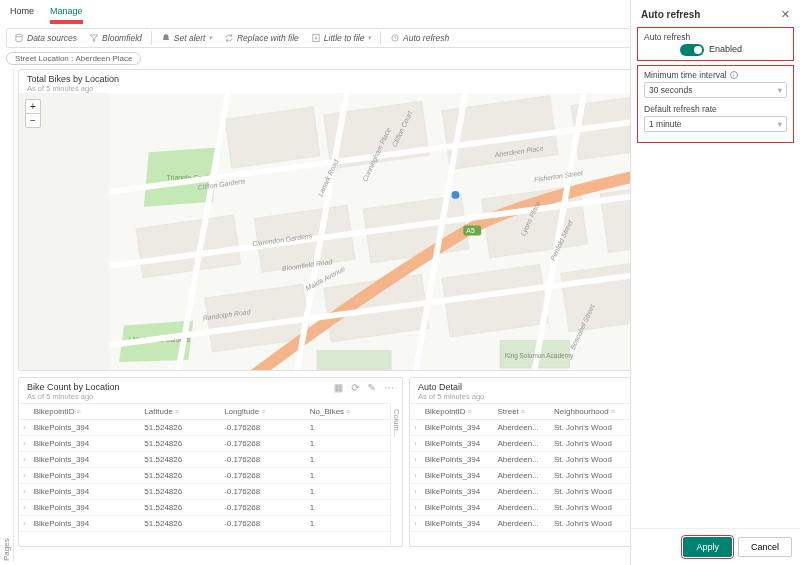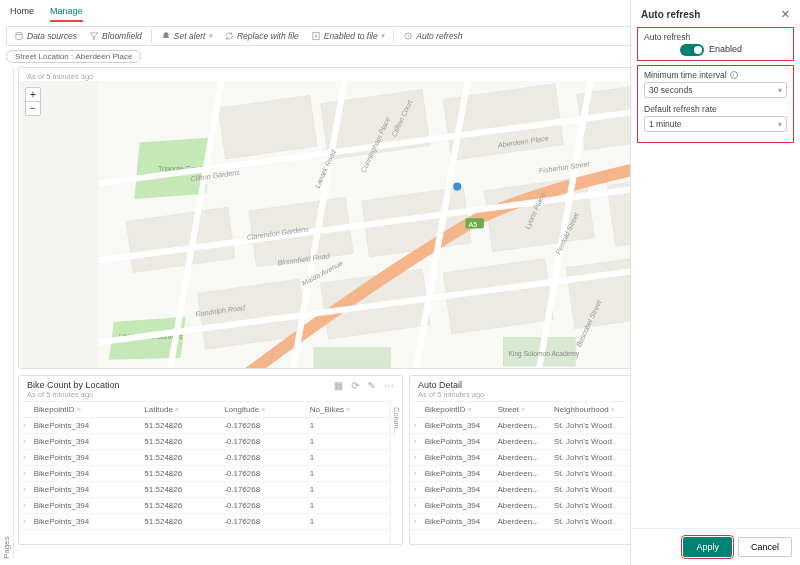--- a/index.html
+++ b/index.html
@@ -1,21 +1,21 @@
 <!DOCTYPE html>
 <html><head>
 <meta charset="utf-8">
 <style>
   * { box-sizing: border-box; margin: 0; padding: 0; font-family: "Segoe UI", Arial, sans-serif; }
   html, body { width: 800px; height: 565px; background: #fff; font-size: 9px; color: #333; overflow: hidden; }
 
   
   .tabs { display: flex; gap: 16px; padding: 2px 10px 0; font-size: 9px; }
   .tabs .tab { padding: 4px 0; cursor: pointer; }
-  .tabs .tab.active { color: #008272; border-bottom: 2px solid #ef4444; }
+  .tabs .tab.active { color: #008272; border-bottom: 4px solid #ef4444; }
 
   
   .toolbar { display: flex; align-items: center; gap: 2px; border: 1px solid #e0e0e0; border-radius: 2px; margin: 4px 6px 0; padding: 2px 2px; font-size: 8.5px; }
   .tool { display: flex; align-items: center; gap: 3px; padding: 2px 5px; border-radius: 2px; cursor: pointer; color: #555; font-style: italic; }
   .tool svg { width: 10px; height: 10px; }
   .sep { width: 1px; height: 14px; background: #e0e0e0; margin: 0 2px; }
 
   
   .chiprow { margin: 4px 6px 0; }
   .chip { display: inline-flex; align-items: center; border: 1px solid #d0d0d0; border-radius: 10px; padding: 1px 8px; font-size: 8px; color: #666; cursor: pointer; }
@@ -108,21 +108,21 @@
         <path d="M3 8a5 5 0 0 1 9-3M13 8a5 5 0 0 1-9 3" fill="none" stroke="#888"></path>
         <path d="M12 2v3h-3M4 14v-3h3" fill="none" stroke="#888"></path>
       </svg>
     <span>Replace with file</span>
   </div>
   <div class="tool">
     <svg class="icon" viewBox="0 0 16 16">
         <rect x="3" y="2" width="10" height="12" fill="none" stroke="#888"></rect>
         <path d="M8 5v5M6 8l2 2 2-2" fill="none" stroke="#888"></path>
       </svg>
-    <span>Enabled to file</span>
+    <span>Little to file</span>
     <span style="color:#aaa;font-size:7px">▾</span>
   </div>
   <div class="sep"></div>
   <div class="tool">
     <svg class="icon" viewBox="0 0 16 16">
         <circle cx="8" cy="8" r="5" fill="none" stroke="#888"></circle>
         <path d="M8 5v3l2 1" fill="none" stroke="#888"></path>
       </svg>
     <span>Auto refresh</span>
   </div>
@@ -136,20 +136,21 @@
 </div>
 
 <div class="main" style="height:492px">
   <div class="pages-rail">
     <span>Pages</span>
   </div>
   <div class="canvas">
 
     <div class="card" style="height:302px">
       <div class="card-head">
+        <div class="card-title">Total Bikes by Location</div>
         <div class="card-sub">As of 5 minutes ago</div>
       </div>
       <div class="map">
         <div class="zoom">
           <div>+</div>
           <div>−</div>
         </div>
         <svg viewBox="0 0 600 280">
           <rect width="600" height="280" fill="#f8f8f4"></rect>
 

